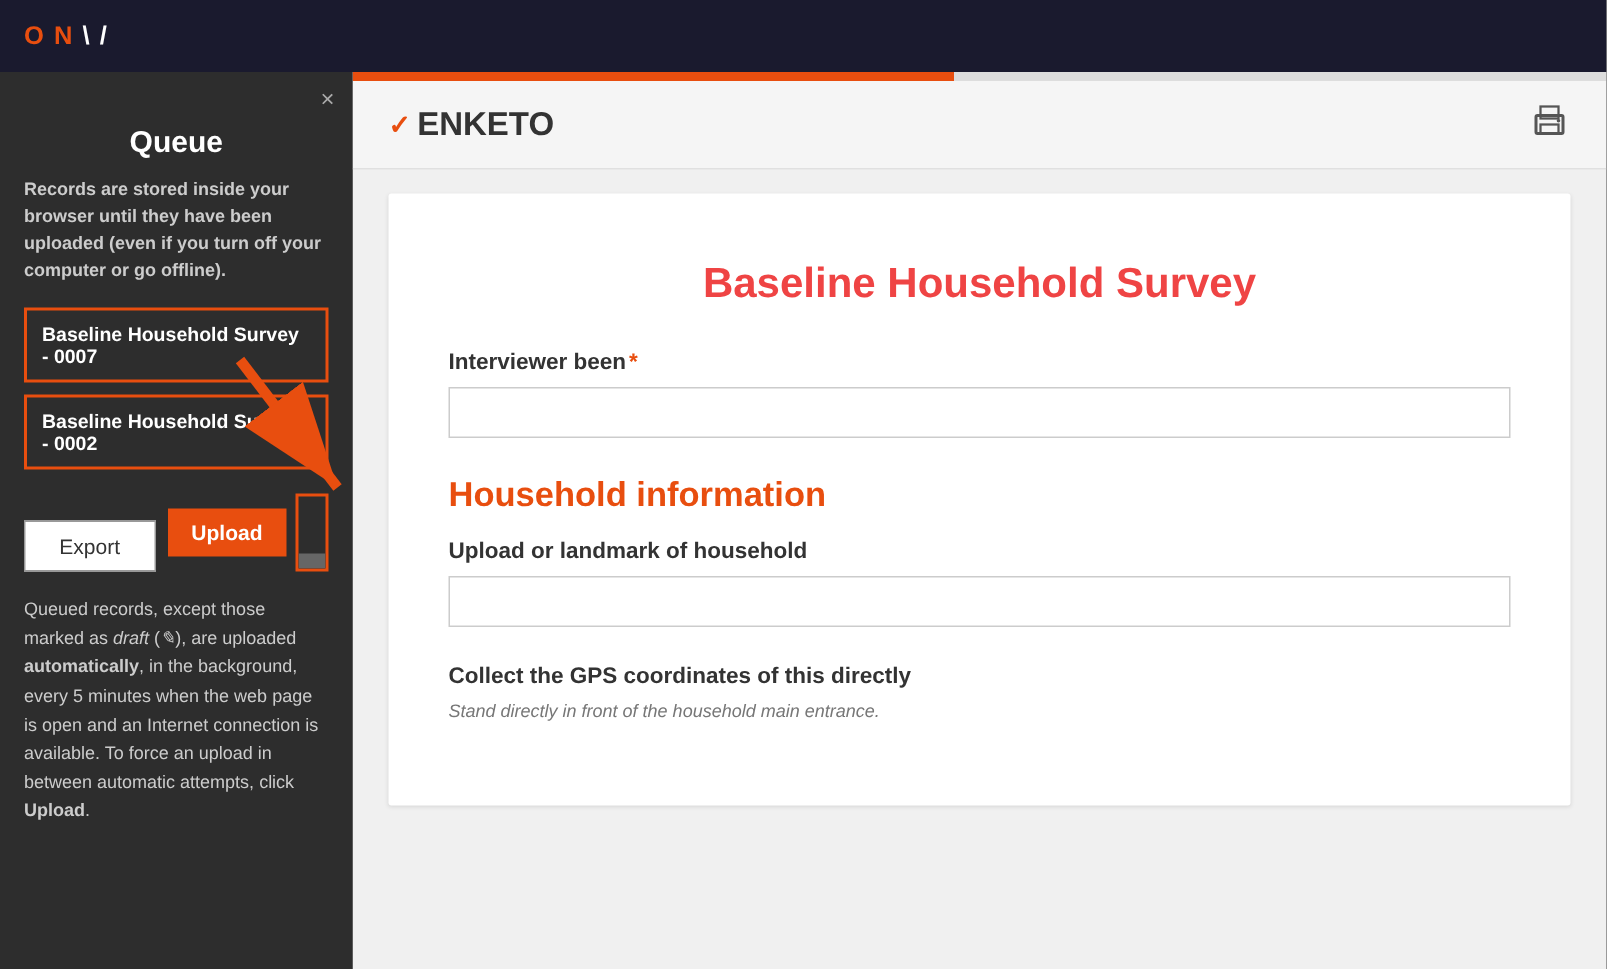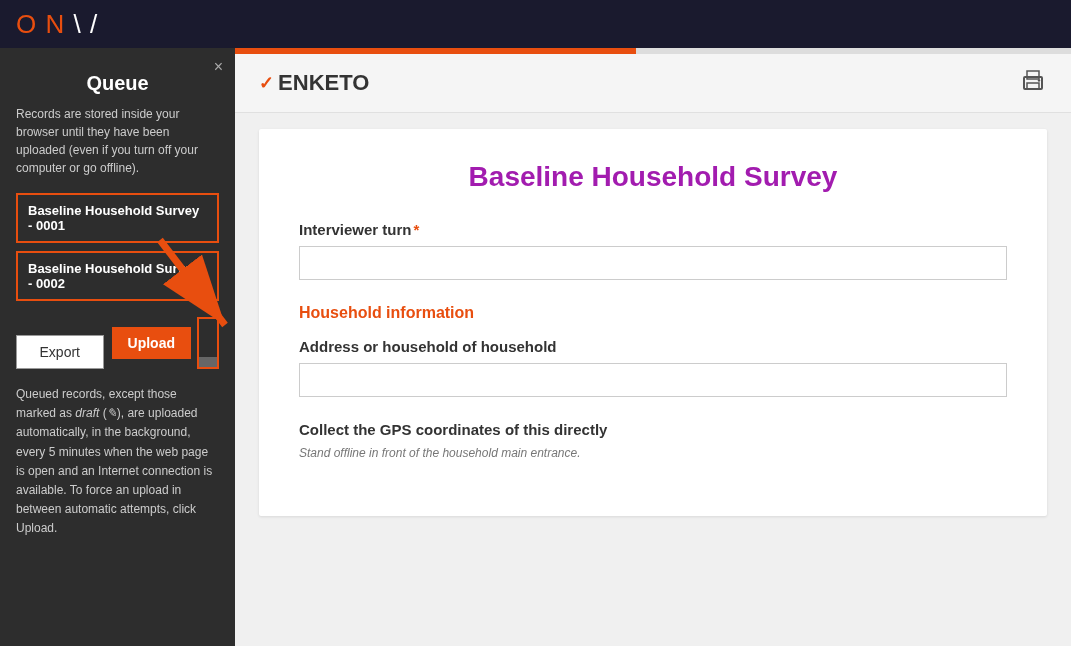--- a/index.html
+++ b/index.html
@@ -8,22 +8,22 @@
     
     .topbar {
       background: #1a1a2e;
       height: 48px;
       display: flex;
       align-items: center;
       padding: 0 16px;
       flex-shrink: 0;
     }
     .ona-logo {
-      font-size: 26px;
-      font-weight: normal;
+      font-size: 17px;
+      font-weight: bold;
       letter-spacing: 1px;
     }
     .ona-logo span:nth-child(1) { color: #e84e0f; }
     .ona-logo span:nth-child(2) { color: #e84e0f; }
     .ona-logo span:nth-child(3) { color: #ffffff; }
     .ona-logo span:nth-child(4) { color: #ffffff; }
 
     
     .main-layout {
       display: flex;
@@ -47,27 +47,28 @@
       right: 12px;
       color: #aaa;
       font-size: 16px;
       cursor: pointer;
     }
     .sidebar h2 {
       text-align: center;
       font-size: 20px;
       font-weight: bold;
       margin-bottom: 10px;
-      margin-top: 8px;
+      margin-top: 20px;
     }
     .sidebar-description {
       font-size: 12px;
       color: #ccc;
       line-height: 1.5;
       margin-bottom: 16px;
+      font-weight: bold;
     }
 
     .survey-item {
       border: 2px solid #e84e0f;
       background: #2d2d2d;
       color: #fff;
       padding: 8px 10px;
       margin-bottom: 8px;
       font-size: 13px;
       font-weight: bold;
@@ -104,21 +105,21 @@
       font-size: 12px;
       color: #ccc;
       line-height: 1.6;
       margin-top: 8px;
     }
     .sidebar-footer em {
       font-style: italic;
       text-align: center;
     }
     .sidebar-footer strong {
-      font-weight: normal;
+      font-weight: bold;
     }
 
     
     .content-area {
       flex: 1;
       background: #f0f0f0;
       overflow-y: auto;
       display: flex;
       flex-direction: column;
     }
@@ -163,25 +164,26 @@
 
     
     .form-content {
       background: #fff;
       margin: 16px 24px;
       padding: 32px 40px;
       border-radius: 2px;
       box-shadow: 0 1px 3px rgba(0,0,0,0.1);
     }
     .form-title {
-      color: #a21caf;
+      color: #ef4444;
       font-size: 28px;
       font-weight: bold;
       text-align: center;
       margin-bottom: 28px;
+      margin-top: 12px;
     }
     .form-field {
       margin-bottom: 24px;
     }
     .form-label {
       font-size: 15px;
       font-weight: bold;
       color: #333;
       margin-bottom: 8px;
       display: block;
@@ -192,21 +194,21 @@
     }
     .form-input {
       width: 100%;
       border: 1px solid #ccc;
       padding: 8px 10px;
       font-size: 14px;
       outline: none;
     }
     .section-title {
       color: #e84e0f;
-      font-size: 16px;
+      font-size: 23px;
       font-weight: bold;
       margin-bottom: 16px;
     }
     .form-input-small {
       width: 120px;
       border: 1px solid #ccc;
       padding: 8px 10px;
       font-size: 14px;
       outline: none;
     }
@@ -252,21 +254,21 @@
   </div>
 </div>
 
 <div class="main-layout">
 
   <div class="sidebar">
     <span class="sidebar-close">×</span>
     <h2>Queue</h2>
     <p class="sidebar-description">Records are stored inside your browser until they have been uploaded (even if you turn off your computer or go offline).</p>
 
-    <div class="survey-item">Baseline Household Survey - 0001</div>
+    <div class="survey-item">Baseline Household Survey - 0007</div>
     <div class="survey-item">Baseline Household Survey - 0002</div>
 
     <div class="sidebar-buttons">
       <button class="btn-export">Export</button>
       <div class="upload-progress-wrapper">
         <button class="btn-upload">Upload</button>
         <div class="upload-progress-bar">
           <div class="upload-progress-inner"></div>
         </div>
       </div>
@@ -297,37 +299,37 @@
           <circle cx="20" cy="14.5" r="1.2" fill="#555"></circle>
         </svg>
       </div>
     </div>
 
     <div class="form-content">
       <h1 class="form-title">Baseline Household Survey</h1>
 
       <div class="form-field">
         <label class="form-label">
-          <span>Interviewer turn</span><span class="required-star">*</span>
+          <span>Interviewer been</span><span class="required-star">*</span>
         </label>
         <input class="form-input" type="text" value="" style="">
       </div>
 
       <div class="form-field">
         <h2 class="section-title">Household information</h2>
 
 
         <div class="form-field">
-          <label class="form-label">Address or household of household</label>
+          <label class="form-label">Upload or landmark of household</label>
           <input class="form-input" type="text" style="">
         </div>
 
         <div class="form-field">
           <label class="form-label">Collect the GPS coordinates of this directly</label>
-          <p class="gps-subtitle">Stand offline in front of the household main entrance.</p>
+          <p class="gps-subtitle">Stand directly in front of the household main entrance.</p>
         </div>
       </div>
     </div>
   </div>
 </div>
 
 <svg style="position:fixed; top:230px; left:130px; width:130px; height:130px; pointer-events:none; z-index:100;" viewBox="0 0 130 130" xmlns="http://www.w3.org/2000/svg">
   <defs>
     <marker id="arrowhead" markerWidth="10" markerHeight="7" refX="10" refY="3.5" orient="auto">
       <polygon points="0 0, 10 3.5, 0 7" fill="#e84e0f"></polygon>

